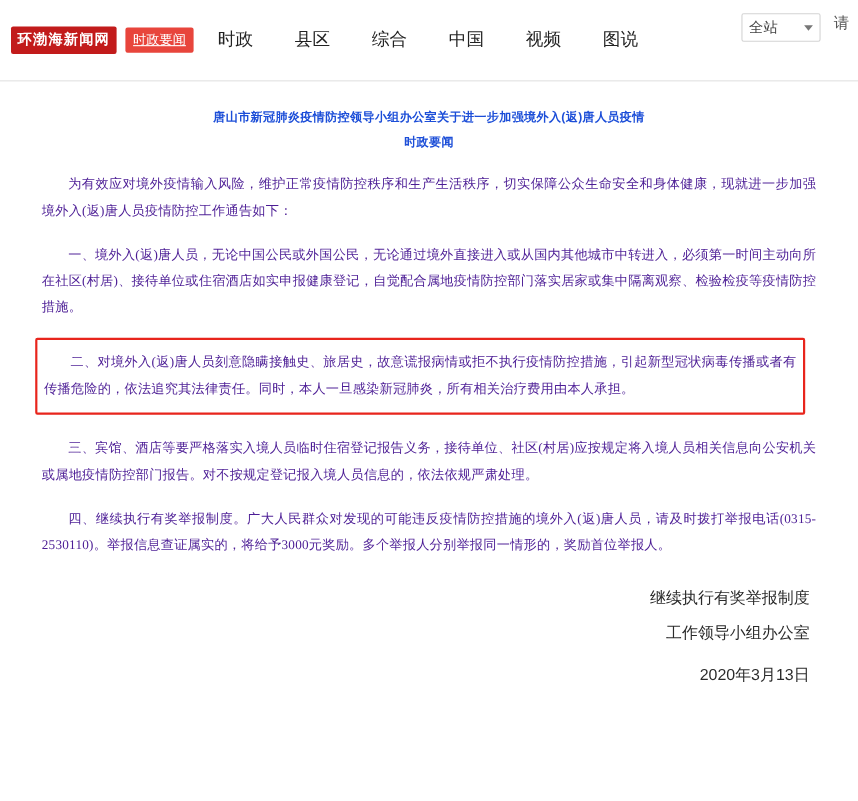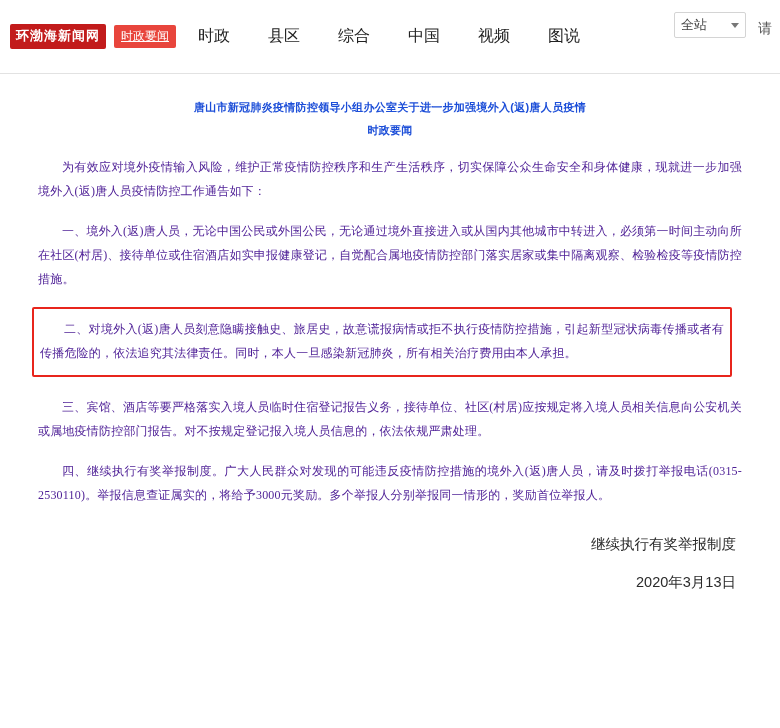--- a/index.html
+++ b/index.html
@@ -58,21 +58,21 @@
     color: #222222;
     margin-right: 38px;
     white-space: nowrap;
     cursor: pointer;
   }
   .nav-right {
     position: absolute;
     right: 8px;
     top: 12px;
     display: flex;
-    align-items: flex-end;
+    align-items: flex-start;
   }
   .select-box {
     width: 72px;
     height: 26px;
     border: 1px solid #d4d4d4;
     border-radius: 2px;
     display: flex;
     align-items: center;
     justify-content: space-between;
     padding: 0 6px;
@@ -183,16 +183,17 @@
 
     <div class="highlight-wrap">
       <p class="para">二、对境外入(返)唐人员刻意隐瞒接触史、旅居史，故意谎报病情或拒不执行疫情防控措施，引起新型冠状病毒传播或者有传播危险的，依法追究其法律责任。同时，本人一旦感染新冠肺炎，所有相关治疗费用由本人承担。</p>
     </div>
 
     <p class="para">三、宾馆、酒店等要严格落实入境人员临时住宿登记报告义务，接待单位、社区(村居)应按规定将入境人员相关信息向公安机关或属地疫情防控部门报告。对不按规定登记报入境人员信息的，依法依规严肃处理。</p>
     <p class="para">四、继续执行有奖举报制度。广大人民群众对发现的可能违反疫情防控措施的境外入(返)唐人员，请及时拨打举报电话(0315-2530110)。举报信息查证属实的，将给予3000元奖励。多个举报人分别举报同一情形的，奖励首位举报人。</p>
 
     <div class="signature">
       <span class="sig-line">继续执行有奖举报制度</span>
+      <span class="sig-line">工作领导小组办公室</span>
       <span class="sig-date">2020年3月13日</span>
     </div>
   </div>
 </div>
 
 </body></html>

